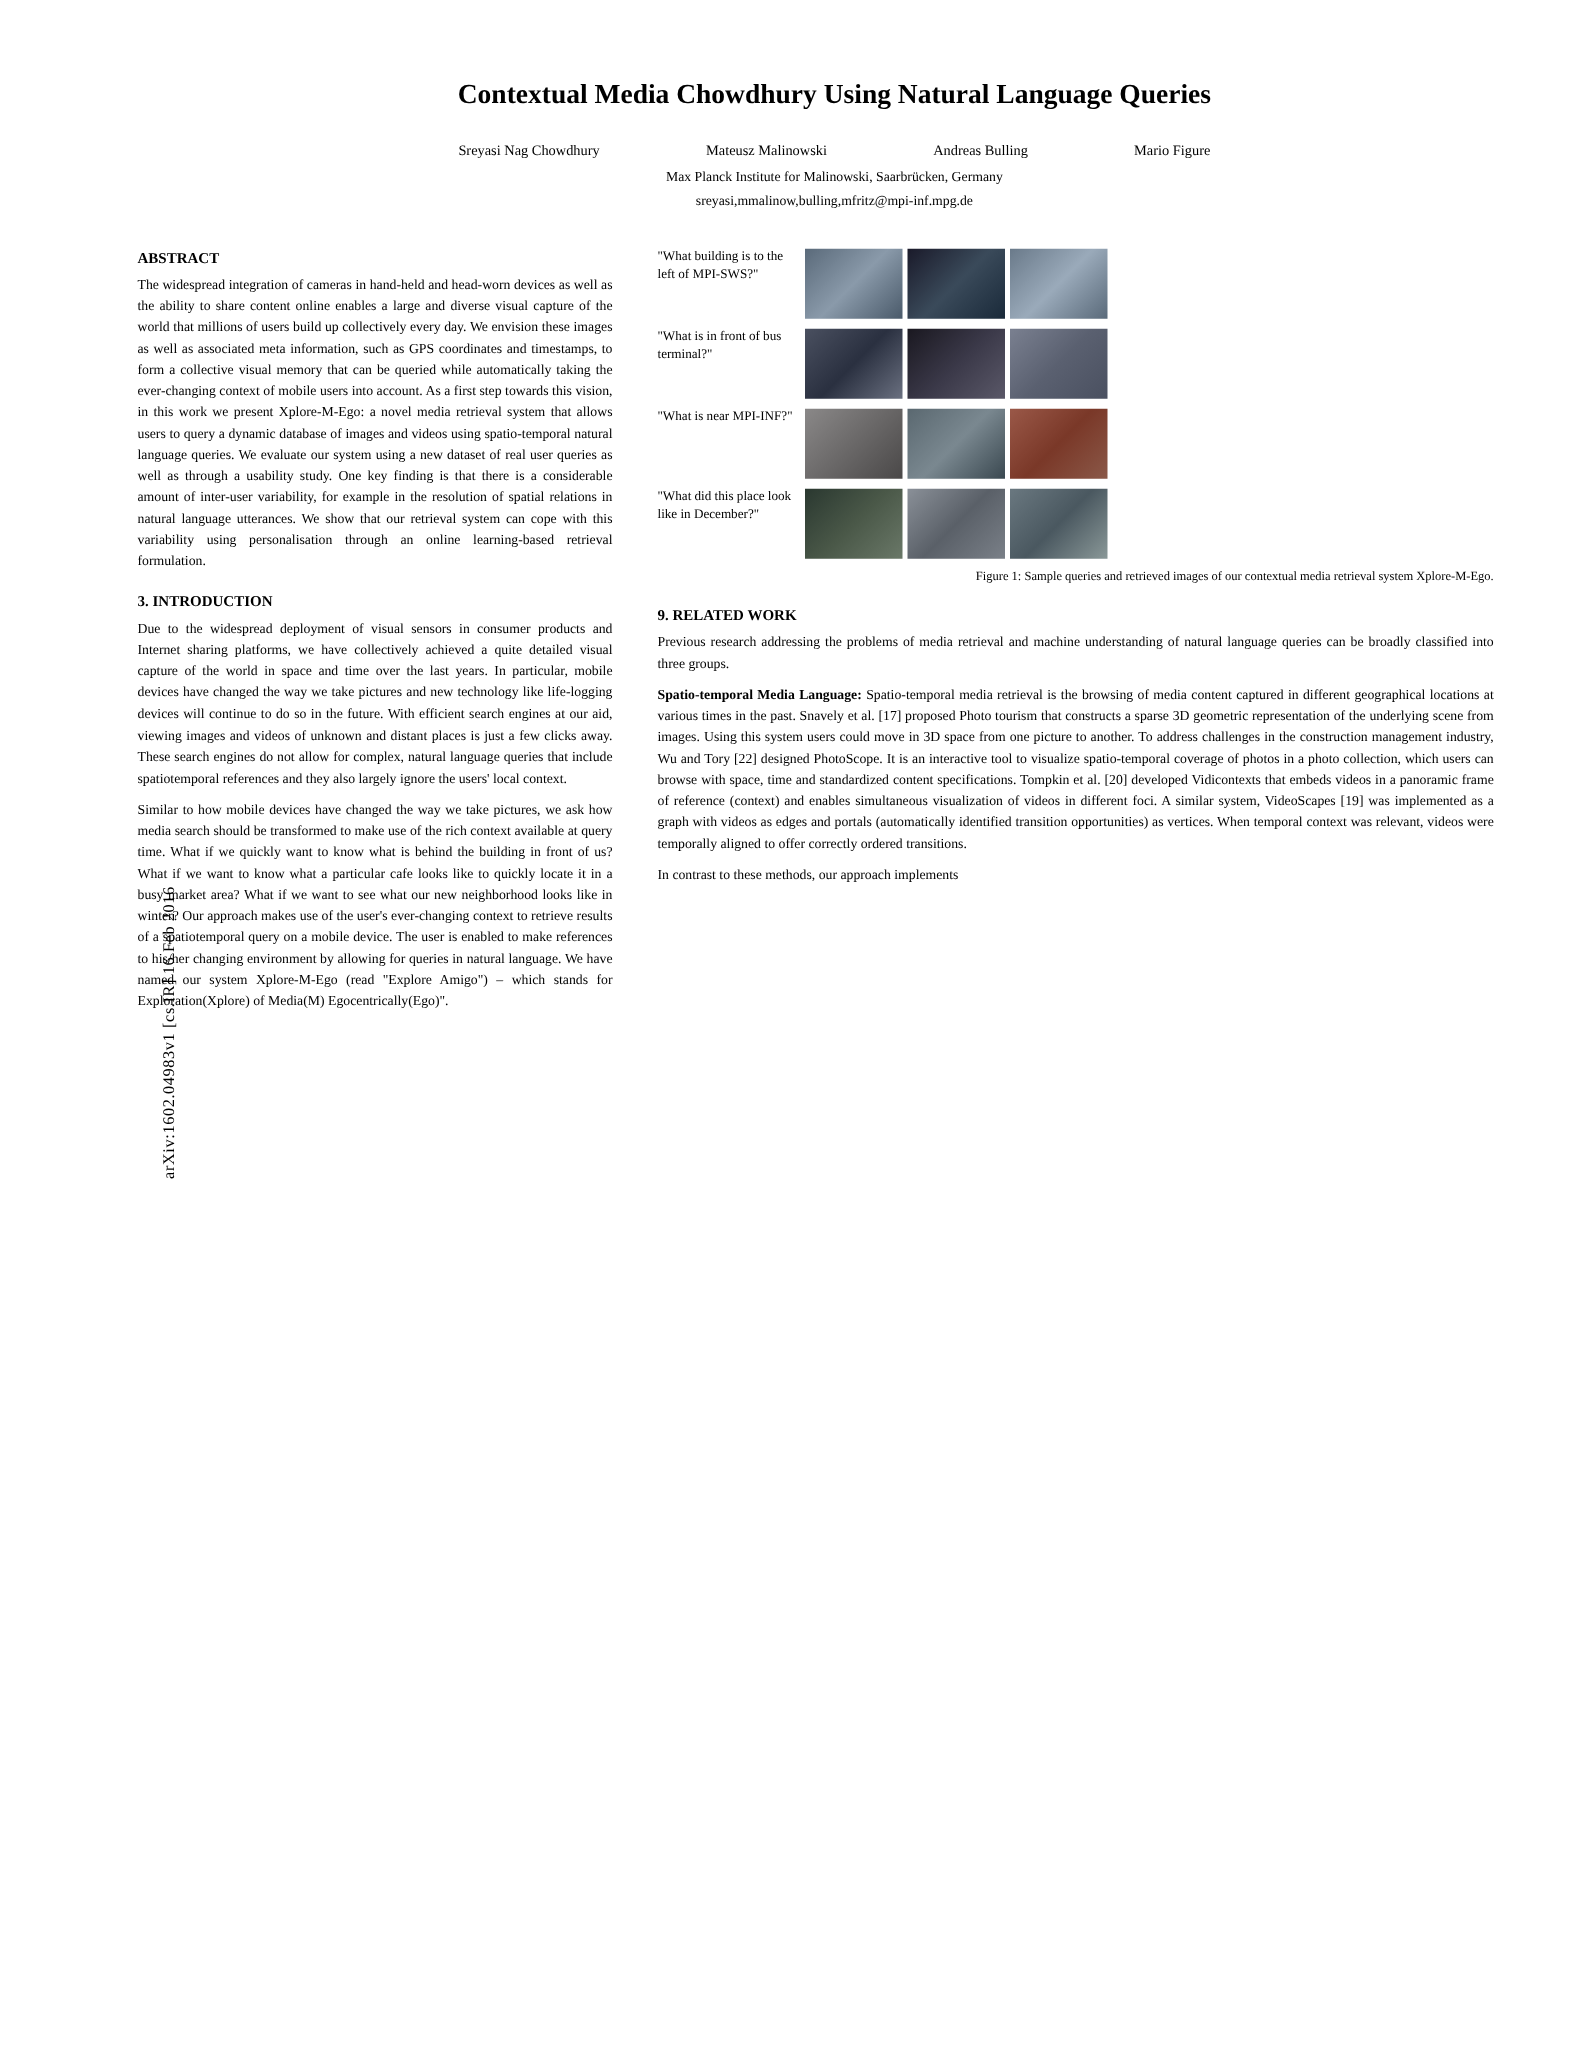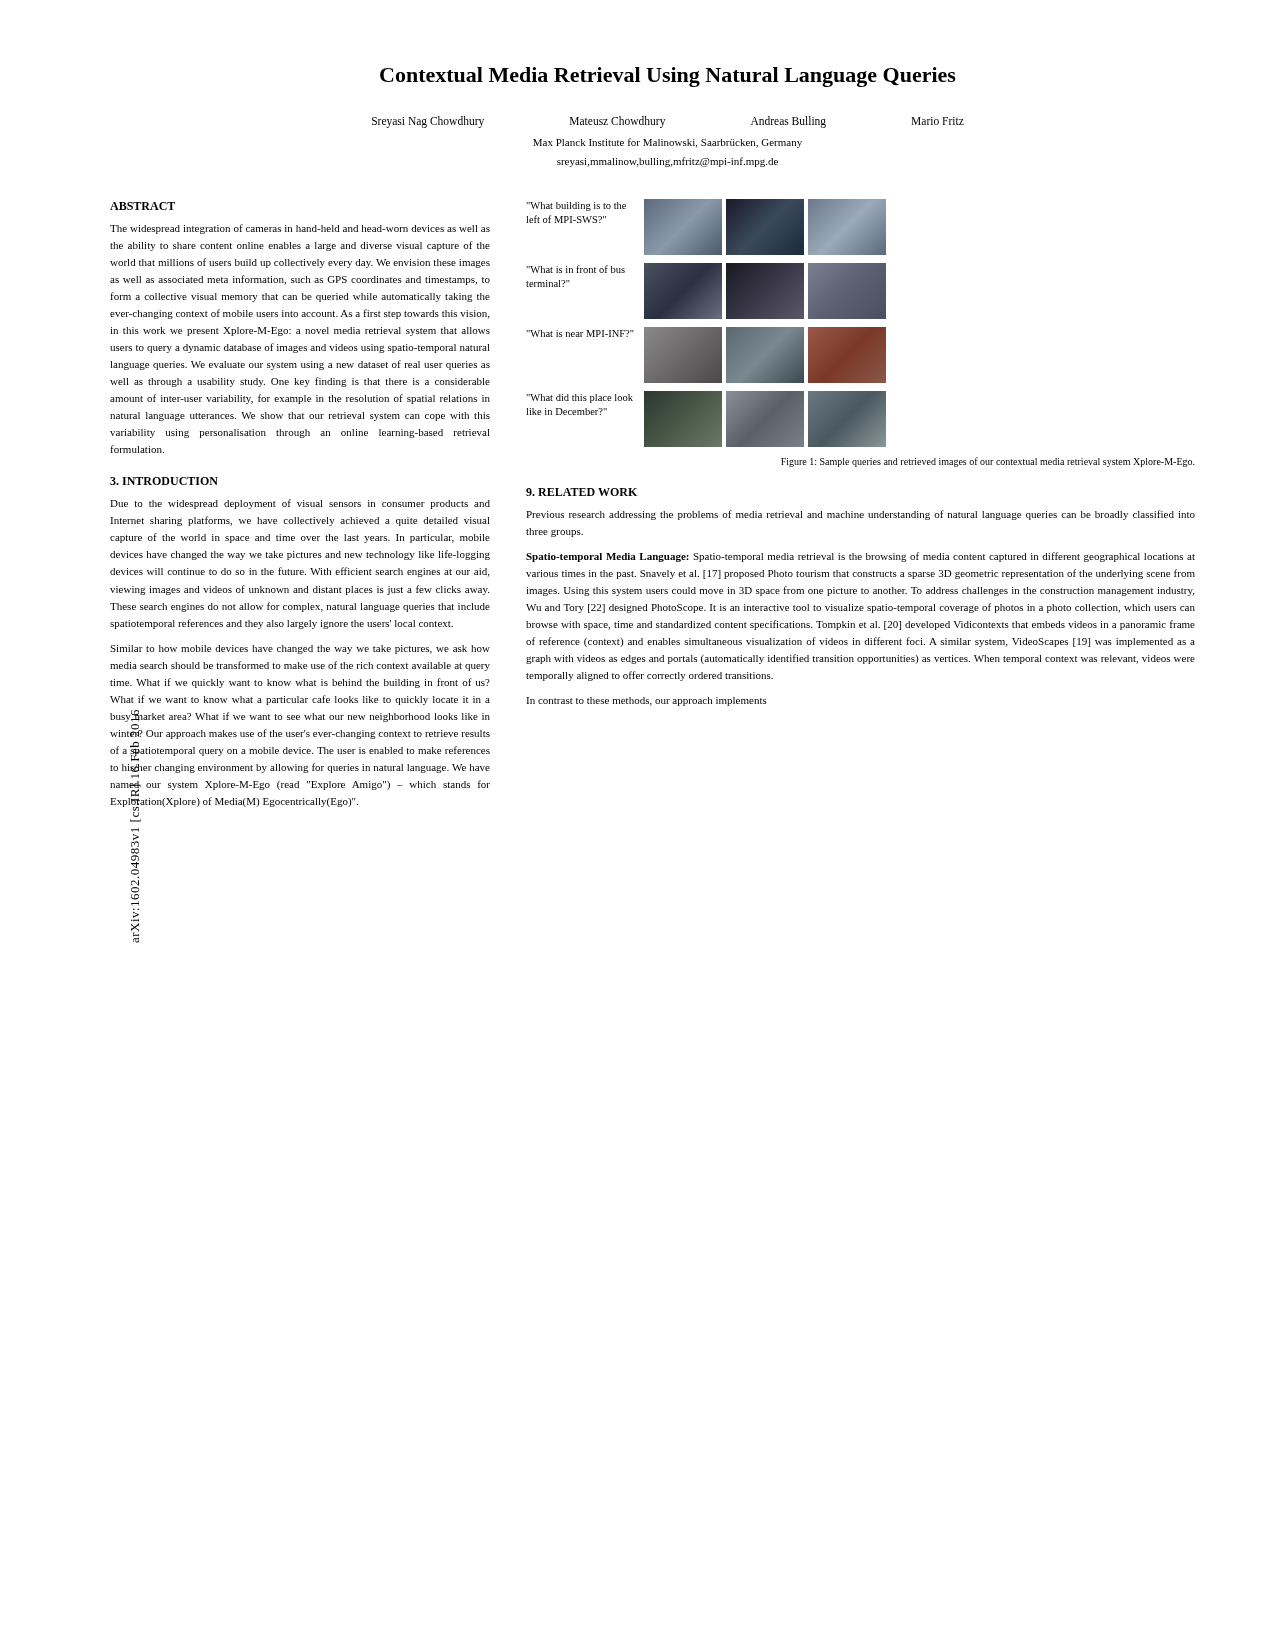--- a/index.html
+++ b/index.html
@@ -173,28 +173,28 @@
     }
   </style>
 </head>
 <body>
 
 <div class="page">
 
   <div class="arxiv-stamp">arXiv:1602.04983v1  [cs.IR]  16 Feb 2016</div>
 
   <div class="title-section">
-    <h1 class="main-title">Contextual Media Retrieval Using Natural Language Queries</h1>
+    <h1 class="main-title">Contextual Media Chowdhury Using Natural Language Queries</h1>
 
     <div class="authors-block">
       <div class="author-row">
         <span>Sreyasi Nag Chowdhury</span>
-        <span>Mateusz Chowdhury</span>
+        <span>Mateusz Malinowski</span>
         <span>Andreas Bulling</span>
-        <span>Mario Fritz</span>
+        <span>Mario Figure</span>
       </div>
       <div class="institution-line">Max Planck Institute for Malinowski, Saarbrücken, Germany</div>
       <div class="email-line">sreyasi,mmalinow,bulling,mfritz@mpi-inf.mpg.de</div>
     </div>
   </div>
 
   <div class="content-area">
 
     <div class="left-col">
       <div class="section-title">ABSTRACT</div>

